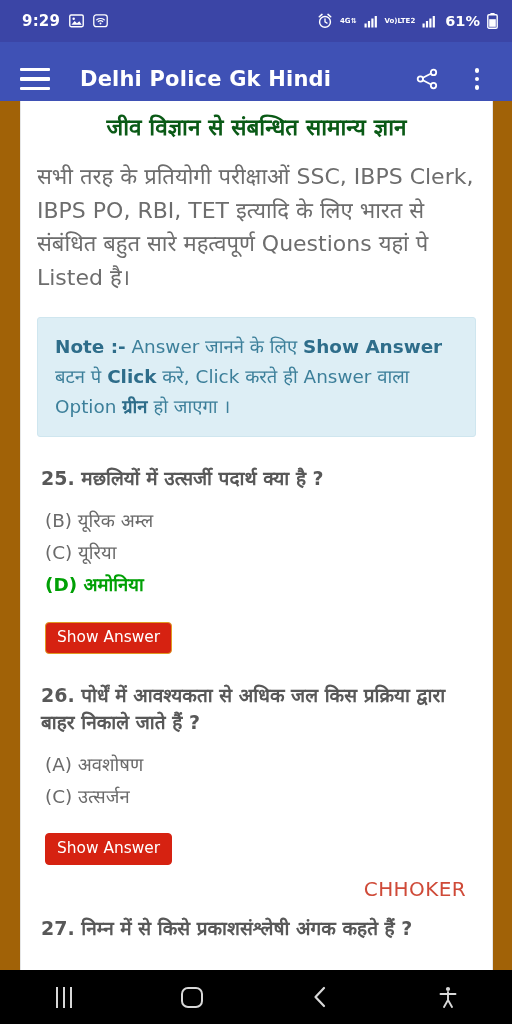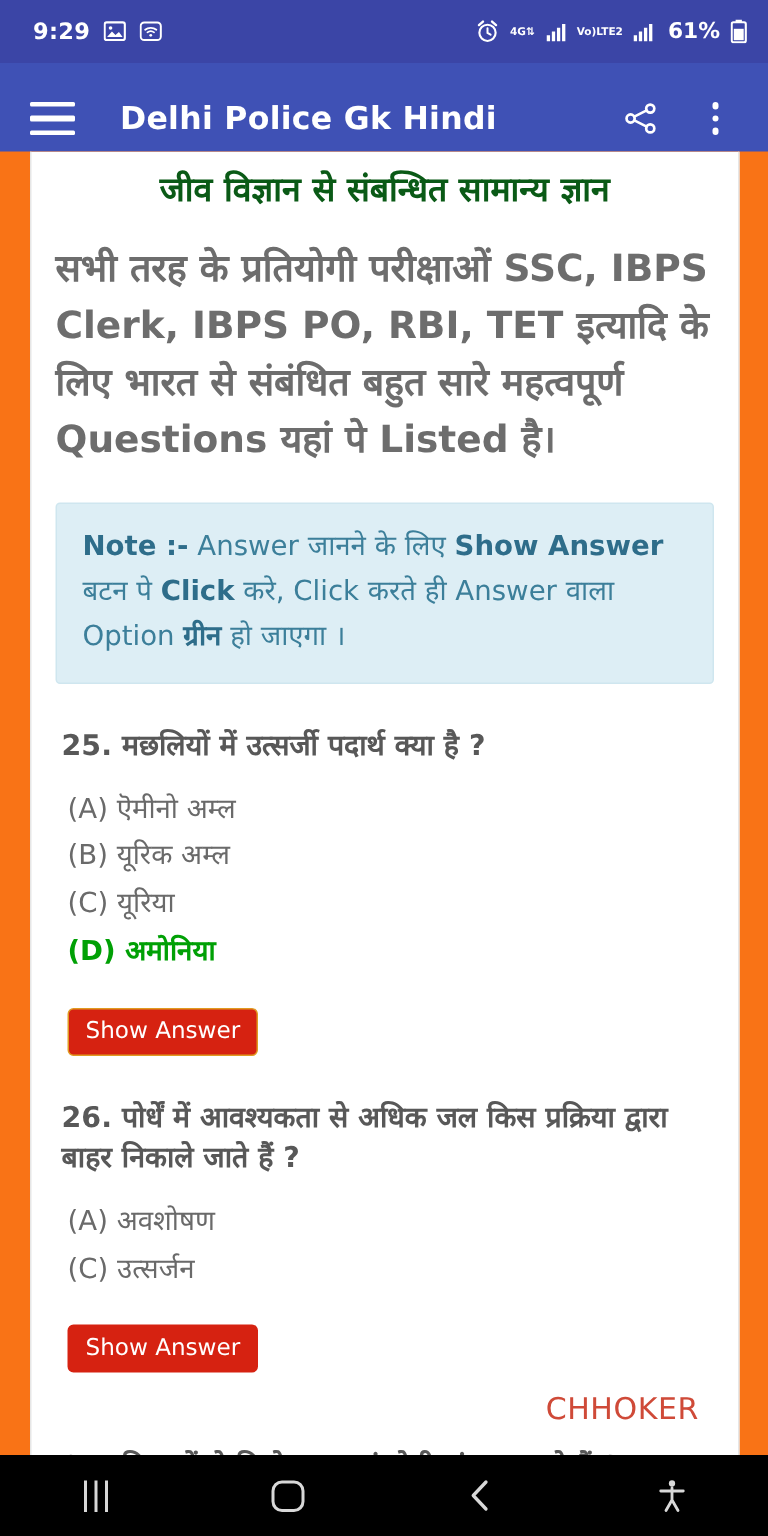--- a/index.html
+++ b/index.html
@@ -109,21 +109,21 @@
     background: #ffffff; display: block;
   }
 
   
   .webview {
     position: absolute;
     top: 101px;
     left: 0;
     right: 0;
     bottom: 54px;
-    background: #f97316;
+    background: #a16207;
     overflow: hidden;
   }
   .page {
     position: absolute;
     left: 20px;
     right: 19px;
     top: 0;
     bottom: 0;
     background: #ffffff;
     border-left: 1px solid #e6e6e6;
@@ -136,24 +136,24 @@
     text-align: center;
     color: #0a5a16;
     font-size: 22.5px;
     font-weight: bold;
     line-height: 1.3;
     padding: 12px 0 4px;
   }
 
   .intro {
     color: #6d6d6d;
-    font-size: 25px;
+    font-size: 22px;
     line-height: 1.52;
     padding: 14px 0 6px;
-    font-weight: 700;
+    font-weight: 400;
   }
 
   
   .note-box {
     background: #ddeef5;
     border: 1px solid #cfe6ef;
     border-radius: 3px;
     padding: 14px 17px 15px;
     margin: 17px 0 0;
     color: #3c7f9a;
@@ -334,21 +334,20 @@
 
     <p class="intro">सभी तरह के प्रतियोगी परीक्षाओं SSC, IBPS Clerk, IBPS PO, RBI, TET इत्यादि के लिए भारत से संबंधित बहुत सारे महत्वपूर्ण Questions यहां पे Listed है।</p>
 
     <div class="note-box">
       <b>Note :-</b><span> Answer जानने के लिए </span><b>Show Answer</b><span> बटन पे </span><b>Click</b><span> करे, Click करते ही Answer वाला Option </span><b>ग्रीन</b><span> हो जाएगा ।</span>
     </div>
 
     <div class="qblock">
       <div class="qtext">25. मछलियों में उत्सर्जी पदार्थ क्या है ?</div>
       <div class="opts">
-        <div class="opt">(A) ऎमीनो अम्ल</div>
         <div class="opt">(B) यूरिक अम्ल</div>
         <div class="opt">(C) यूरिया</div>
         <div class="opt correct">(D) अमोनिया</div>
       </div>
       <button class="show-answer">Show Answer</button>
     </div>
 
     <div class="qblock">
       <div class="qtext">26. पोर्धें में आवश्यकता से अधिक जल किस प्रक्रिया द्वारा बाहर निकाले जाते हैं ?</div>
       <div class="opts">

